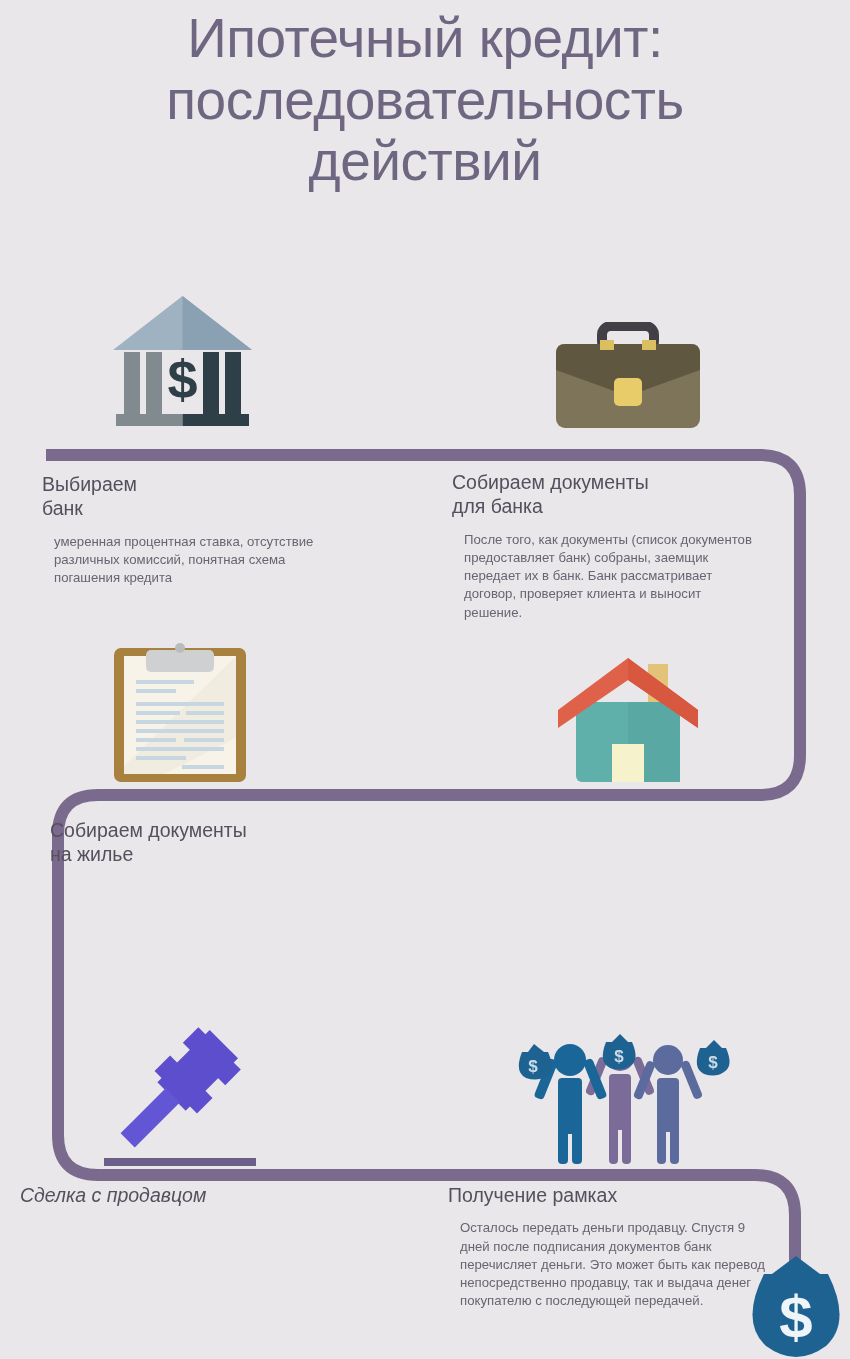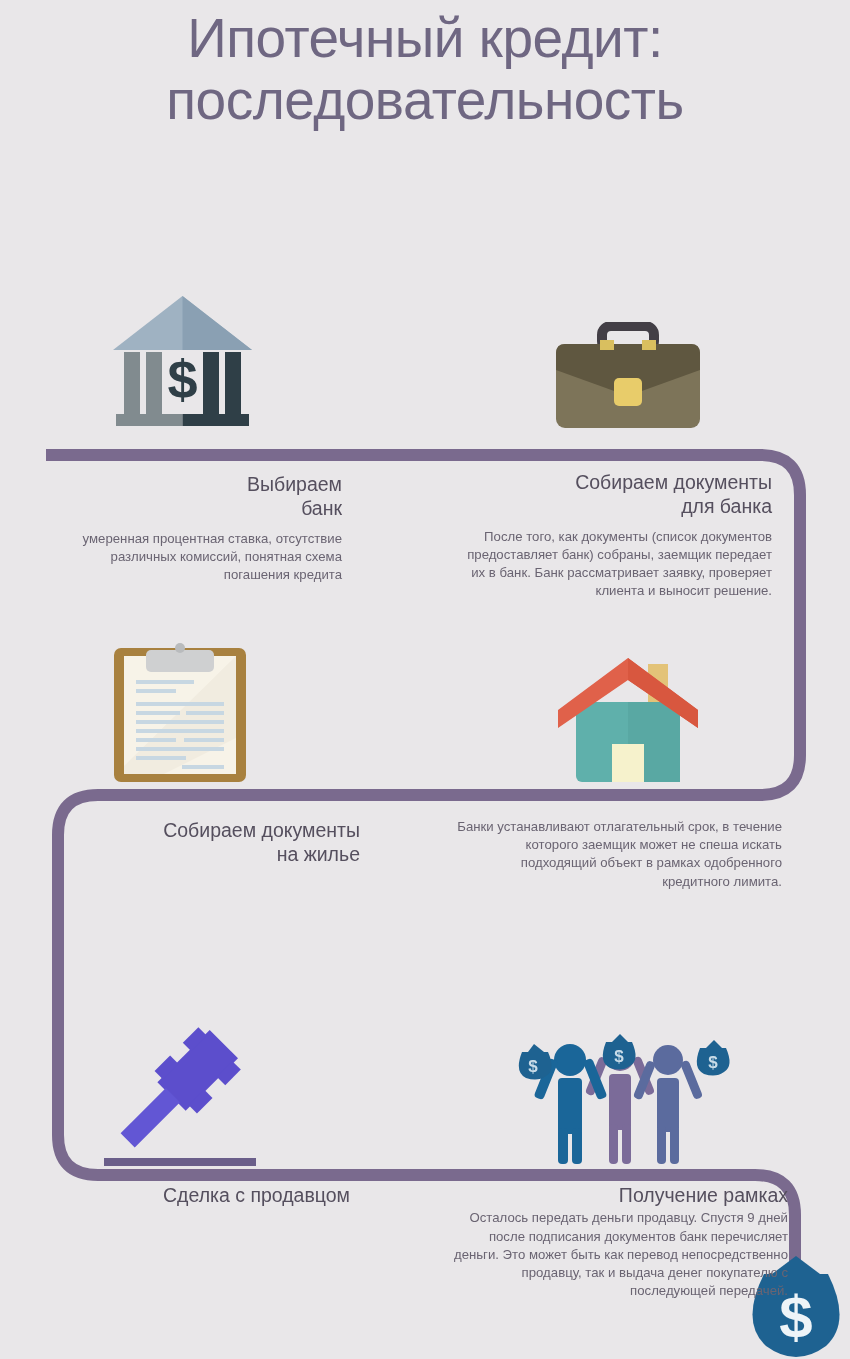--- a/index.html
+++ b/index.html
@@ -39,63 +39,64 @@
     top: 0;
     left: 0;
     width: 850px;
     height: 1359px;
     pointer-events: none;
   }
 
   
   .step {
     position: absolute;
-    text-align: right;
+    text-align: left;
   }
   .step-title {
     font-size: 19.5px;
     color: #554f5e;
     line-height: 1.25;
     margin: 0 0 9px 0;
     font-weight: 400;
     white-space: pre-line;
   }
   .step-body {
     font-size: 13.2px;
     color: #6a6472;
     line-height: 1.38;
-    margin: 0;
+    margin: 12px;
   }
 
   
   #step-1 { left: 42px;  top: 472px; width: 300px; }
   #step-2 { left: 452px; top: 470px; width: 320px; }
   #step-3 { left: 50px;  top: 818px; width: 310px; }
   #step-4 { left: 452px; top: 818px; width: 330px; }
-  #step-5 { left: 20px;  top: 1183px; width: 330px; }
+  #step-5 { left: 20px;  top: 1183px; width: 330px; font-style: italic; }
   #step-6 { left: 448px; top: 1183px; width: 340px; }
 
   #step-5 .step-title, #step-6 .step-title { margin-bottom: 2px; }
 
   
   .icon-wrap { position: absolute; }
   #icon-bank      { left: 110px; top: 288px;  width: 145px; height: 140px; }
   #icon-briefcase { left: 552px; top: 322px;  width: 152px; height: 110px; }
   #icon-clipboard { left: 104px; top: 638px;  width: 152px; height: 148px; }
   #icon-house     { left: 552px; top: 648px;  width: 152px; height: 138px; }
   #icon-gavel     { left: 104px; top: 1018px; width: 152px; height: 148px; }
   #icon-people    { left: 516px; top: 1028px; width: 220px; height: 138px; }
   #icon-moneybag  { left: 742px; top: 1252px; width: 108px; height: 107px; }
 </style>
 </head>
 <body>
 
 <div id="title-block">
   <span class="tline">Ипотечный кредит:</span>
   <span class="tline">последовательность</span>
+  <span class="tline">действий</span>
 </div>
 
 <svg id="flow-path" viewBox="0 0 850 1359">
 
   <path d="M 46 455
            L 760 455
            Q 800 455 800 495
            L 800 755
            Q 800 795 760 795
            L 98 795
@@ -234,30 +235,29 @@
 
 <div class="step" id="step-1">
   <h2 class="step-title">Выбираем
 банк</h2>
   <p class="step-body">умеренная процентная ставка, отсутствие различных комиссий, понятная схема погашения кредита</p>
 </div>
 
 <div class="step" id="step-2">
   <h2 class="step-title">Собираем документы
 для банка</h2>
-  <p class="step-body">После того, как документы (список документов предоставляет банк) собраны, заемщик передает их в банк. Банк рассматривает заявку, проверяет клиента и выносит решение.</p>
+  <p class="step-body">После того, как документы (список документов предоставляет банк) собраны, заемщик передает их в банк. Банк рассматривает договор, проверяет клиента и выносит решение.</p>
 </div>
 
 <div class="step" id="step-3">
   <h2 class="step-title">Собираем документы
 на жилье</h2>
 </div>
 
 <div class="step" id="step-4">
-  <p class="step-body">Банки устанавливают отлагательный срок, в течение которого заемщик может не спеша искать подходящий объект в рамках одобренного кредитного лимита.</p>
 </div>
 
 <div class="step" id="step-5">
   <h2 class="step-title">Сделка с продавцом</h2>
 </div>
 
 <div class="step" id="step-6">
   <h2 class="step-title">Получение рамках</h2>
   <p class="step-body">Осталось передать деньги продавцу. Спустя 9 дней после подписания документов банк перечисляет деньги. Это может быть как перевод непосредственно продавцу, так и выдача денег покупателю с последующей передачей.</p>
 </div>

